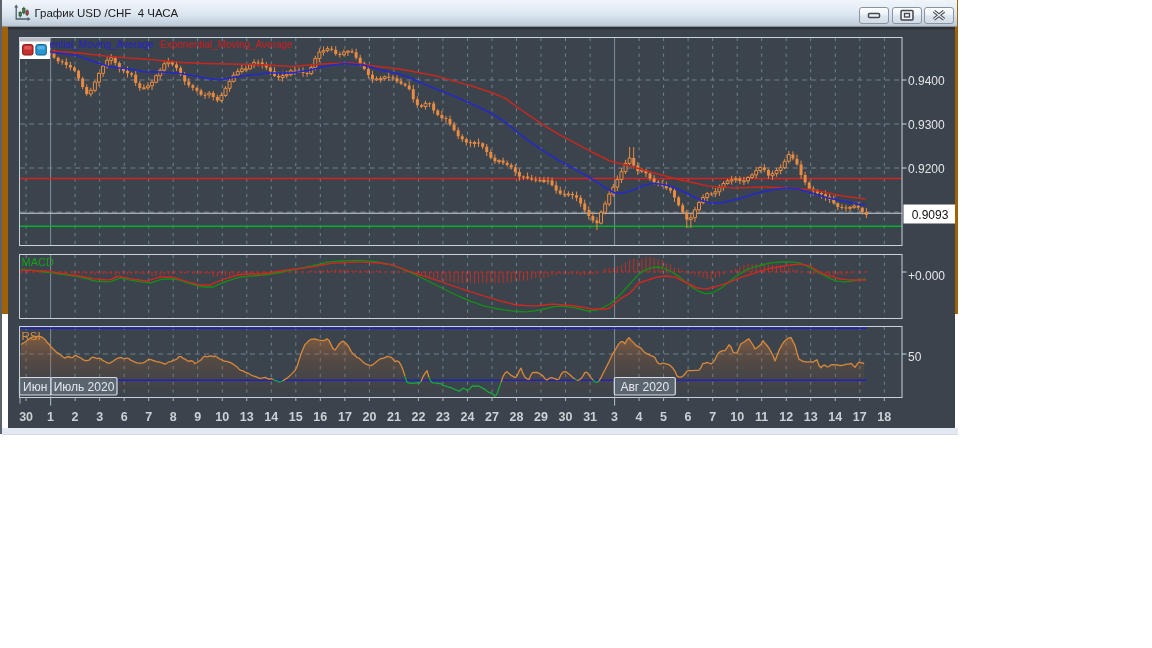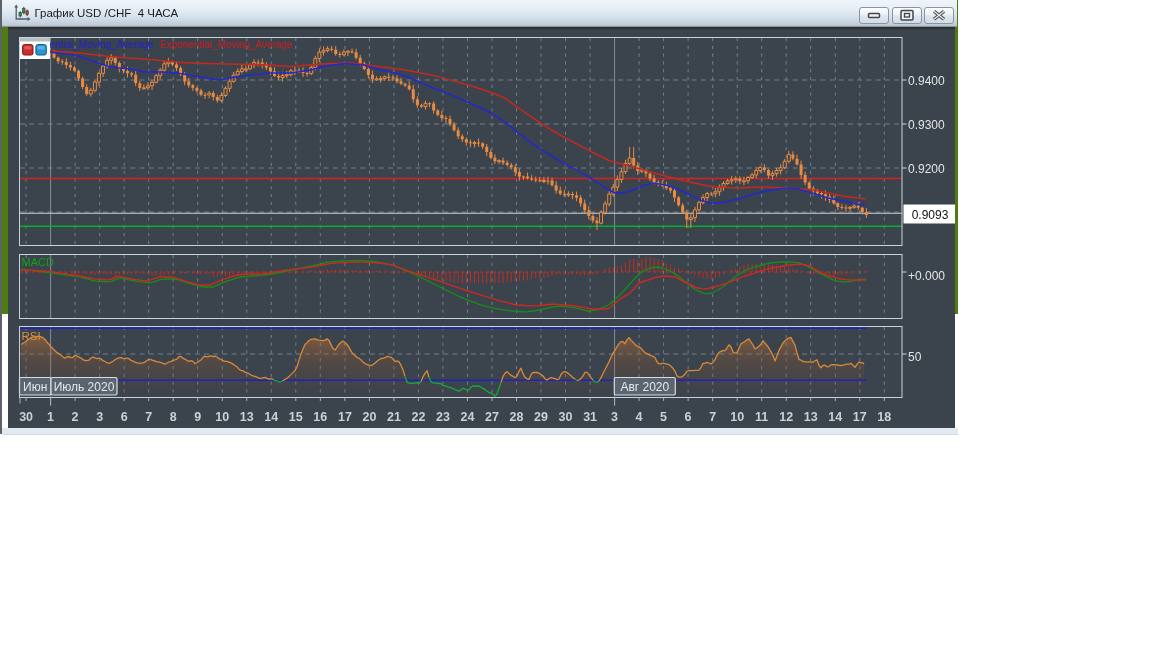--- a/index.html
+++ b/index.html
@@ -1,17 +1,17 @@
 <!DOCTYPE html>
 <html><head>
 <meta charset="utf-8">
 <style>
 * { margin:0; padding:0; box-sizing:border-box; }
 html,body { width:1152px; height:648px; background:#ffffff; font-family:"Liberation Sans", sans-serif; overflow:hidden; }
-#win { position:absolute; left:0; top:0; width:958px; height:314px; background:#4d7c0f; }
+#win { position:absolute; left:0; top:0; width:958px; height:314px; background:#a16207; }
 #win .outerL { position:absolute; left:0; top:0; width:1.5px; height:434px; background:#5c6269; }
 #title { position:absolute; left:1.5px; top:0; right:1px; height:27px;
   background:linear-gradient(180deg,#eff5fa 0%,#e8eff7 25%,#dbe5ef 55%,#cad6e2 78%,#bfccd9 92%,#b2bec9 100%);
 }
 #title .tshadow { position:absolute; left:0; right:0; bottom:0; height:1.3px; background:#8a9197; }
 #ticon { position:absolute; left:9px; top:3px; }
 #ttext { position:absolute; left:33px; top:7px; font-size:11.5px; color:#1b1b1b; white-space:nowrap; }
 #btns { position:absolute; right:3px; top:7px; height:16.5px; display:flex; gap:2.5px; }
 .wbtn { width:30px; height:16.5px; border:1px solid #8a94a0; border-radius:3px;
   background:linear-gradient(180deg,#fdfeff 0%,#eef3f8 40%,#dde5ee 55%,#d2dce6 100%);

